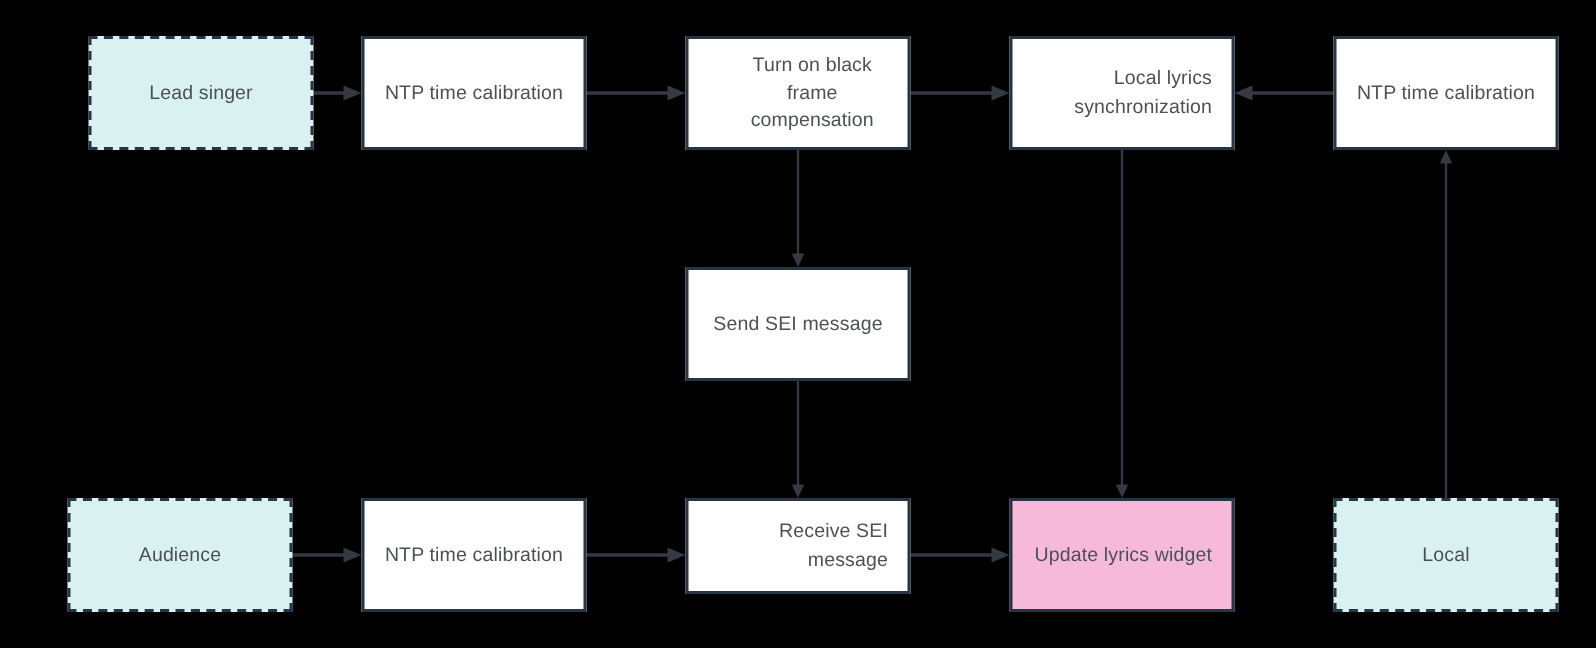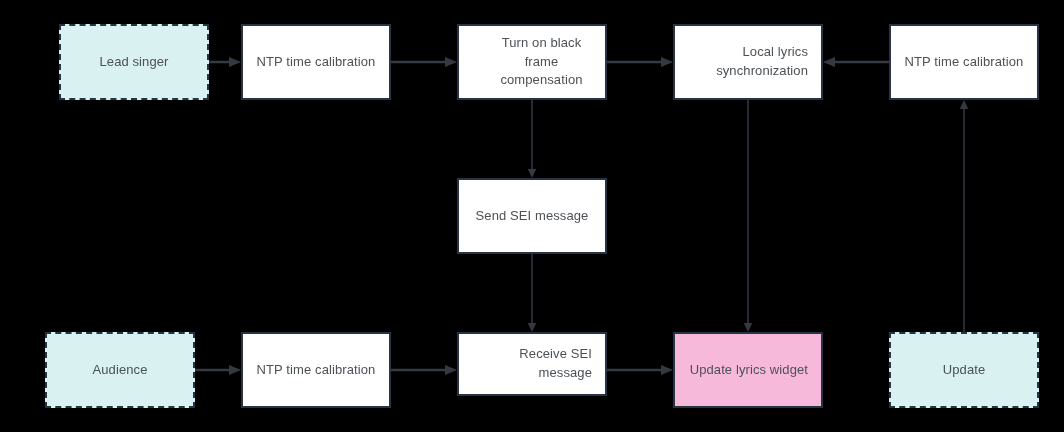--- a/index.html
+++ b/index.html
@@ -126,15 +126,15 @@
     <div class="node white" style="left: 241px; top: 332px; width: 150px; height: 76px;">
       <span class="node-label">NTP time calibration</span>
     </div>
     <div class="node white" style="left: 457px; top: 332px; width: 150px; height: 64px; text-align: right;">
       <span class="node-label">Receive SEI message</span>
     </div>
     <div class="node pink" style="left: 673px; top: 332px; width: 150px; height: 76px; justify-content: flex-end;">
       <span class="node-label">Update lyrics widget</span>
     </div>
     <div class="node cyan-dashed" style="left: 889px; top: 332px; width: 150px; height: 76px;">
-      <span class="node-label">Update</span>
+      <span class="node-label">Local</span>
     </div>
   </div>
 
 </body></html>

